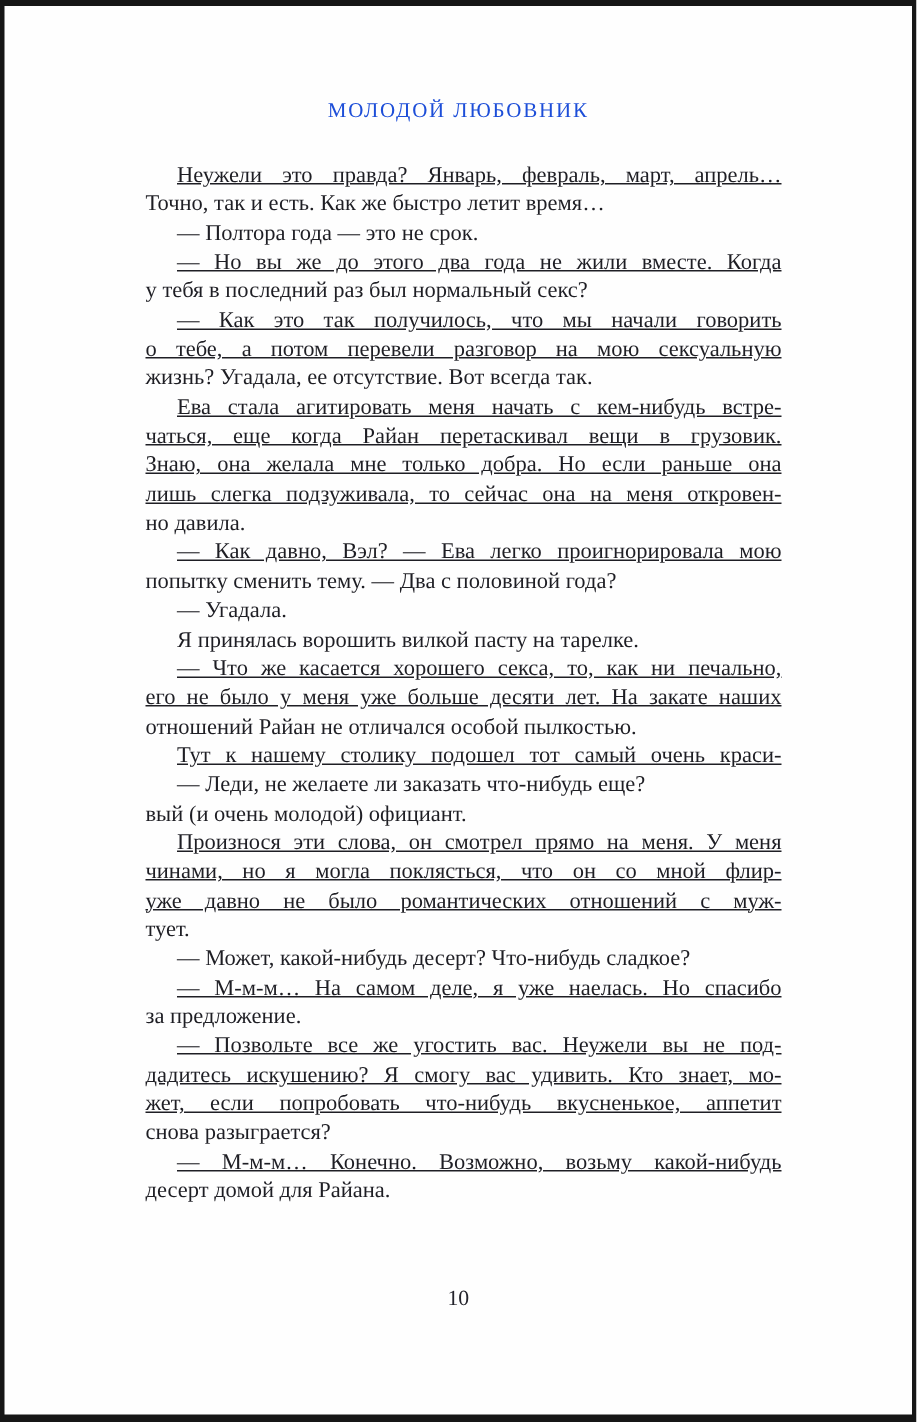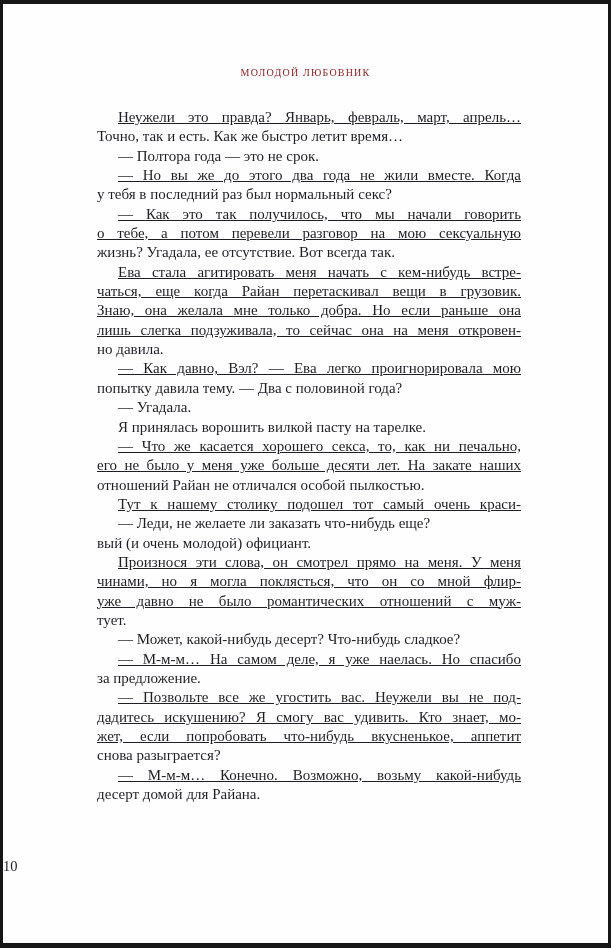--- a/index.html
+++ b/index.html
@@ -20,23 +20,23 @@
     font-family: "Liberation Serif", serif;
     color: #1e1e24;
     overflow: hidden;
   }
   .running-title {
     position: absolute;
     top: 63px;
     left: 0;
     right: 0;
     text-align: center;
-    font-size: 10px;
+    font-size: 14px;
     letter-spacing: 1.2px;
-    color: #7f1d1d;
+    color: #1d4ed8;
   }
   .text-block {
     position: absolute;
     top: 104px;
     left: 94px;
     width: 424px;
   }
   .line {
     height: 19.35px;
     line-height: 19.35px;
@@ -50,20 +50,21 @@
     text-decoration: underline;
   }
   .line.ind {
     text-indent: 21px;
   }
   .page-number {
     position: absolute;
     top: 854px;
     left: 0;
     right: 0;
+    text-align: center;
     font-size: 14.5px;
     color: #23232b;
   }
 </style>
 </head>
 <body>
 
 <div class="page">
   <div class="running-title">МОЛОДОЙ ЛЮБОВНИК</div>
 
@@ -75,21 +76,21 @@
       <div class="line">у тебя в последний раз был нормальный секс?</div>
       <div class="line ind j">— Как это так получилось, что мы начали говорить</div>
       <div class="line j">о тебе, а потом перевели разговор на мою сексуальную</div>
       <div class="line">жизнь? Угадала, ее отсутствие. Вот всегда так.</div>
       <div class="line ind j">Ева стала агитировать меня начать с кем-нибудь встре-</div>
       <div class="line j">чаться, еще когда Райан перетаскивал вещи в грузовик.</div>
       <div class="line j">Знаю, она желала мне только добра. Но если раньше она</div>
       <div class="line j">лишь слегка подзуживала, то сейчас она на меня откровен-</div>
       <div class="line">но давила.</div>
       <div class="line ind j">— Как давно, Вэл? — Ева легко проигнорировала мою</div>
-      <div class="line">попытку давила тему. — Два с половиной года?</div>
+      <div class="line">попытку сменить тему. — Два с половиной года?</div>
       <div class="line ind">— Угадала.</div>
       <div class="line ind">Я принялась ворошить вилкой пасту на тарелке.</div>
       <div class="line ind j">— Что же касается хорошего секса, то, как ни печально,</div>
       <div class="line j">его не было у меня уже больше десяти лет. На закате наших</div>
       <div class="line">отношений Райан не отличался особой пылкостью.</div>
       <div class="line ind j">Тут к нашему столику подошел тот самый очень краси-</div>
       <div class="line ind">— Леди, не желаете ли заказать что-нибудь еще?</div>
       <div class="line">вый (и очень молодой) официант.</div>
       <div class="line ind j">Произнося эти слова, он смотрел прямо на меня. У меня</div>
       <div class="line j">чинами, но я могла поклясться, что он со мной флир-</div>

